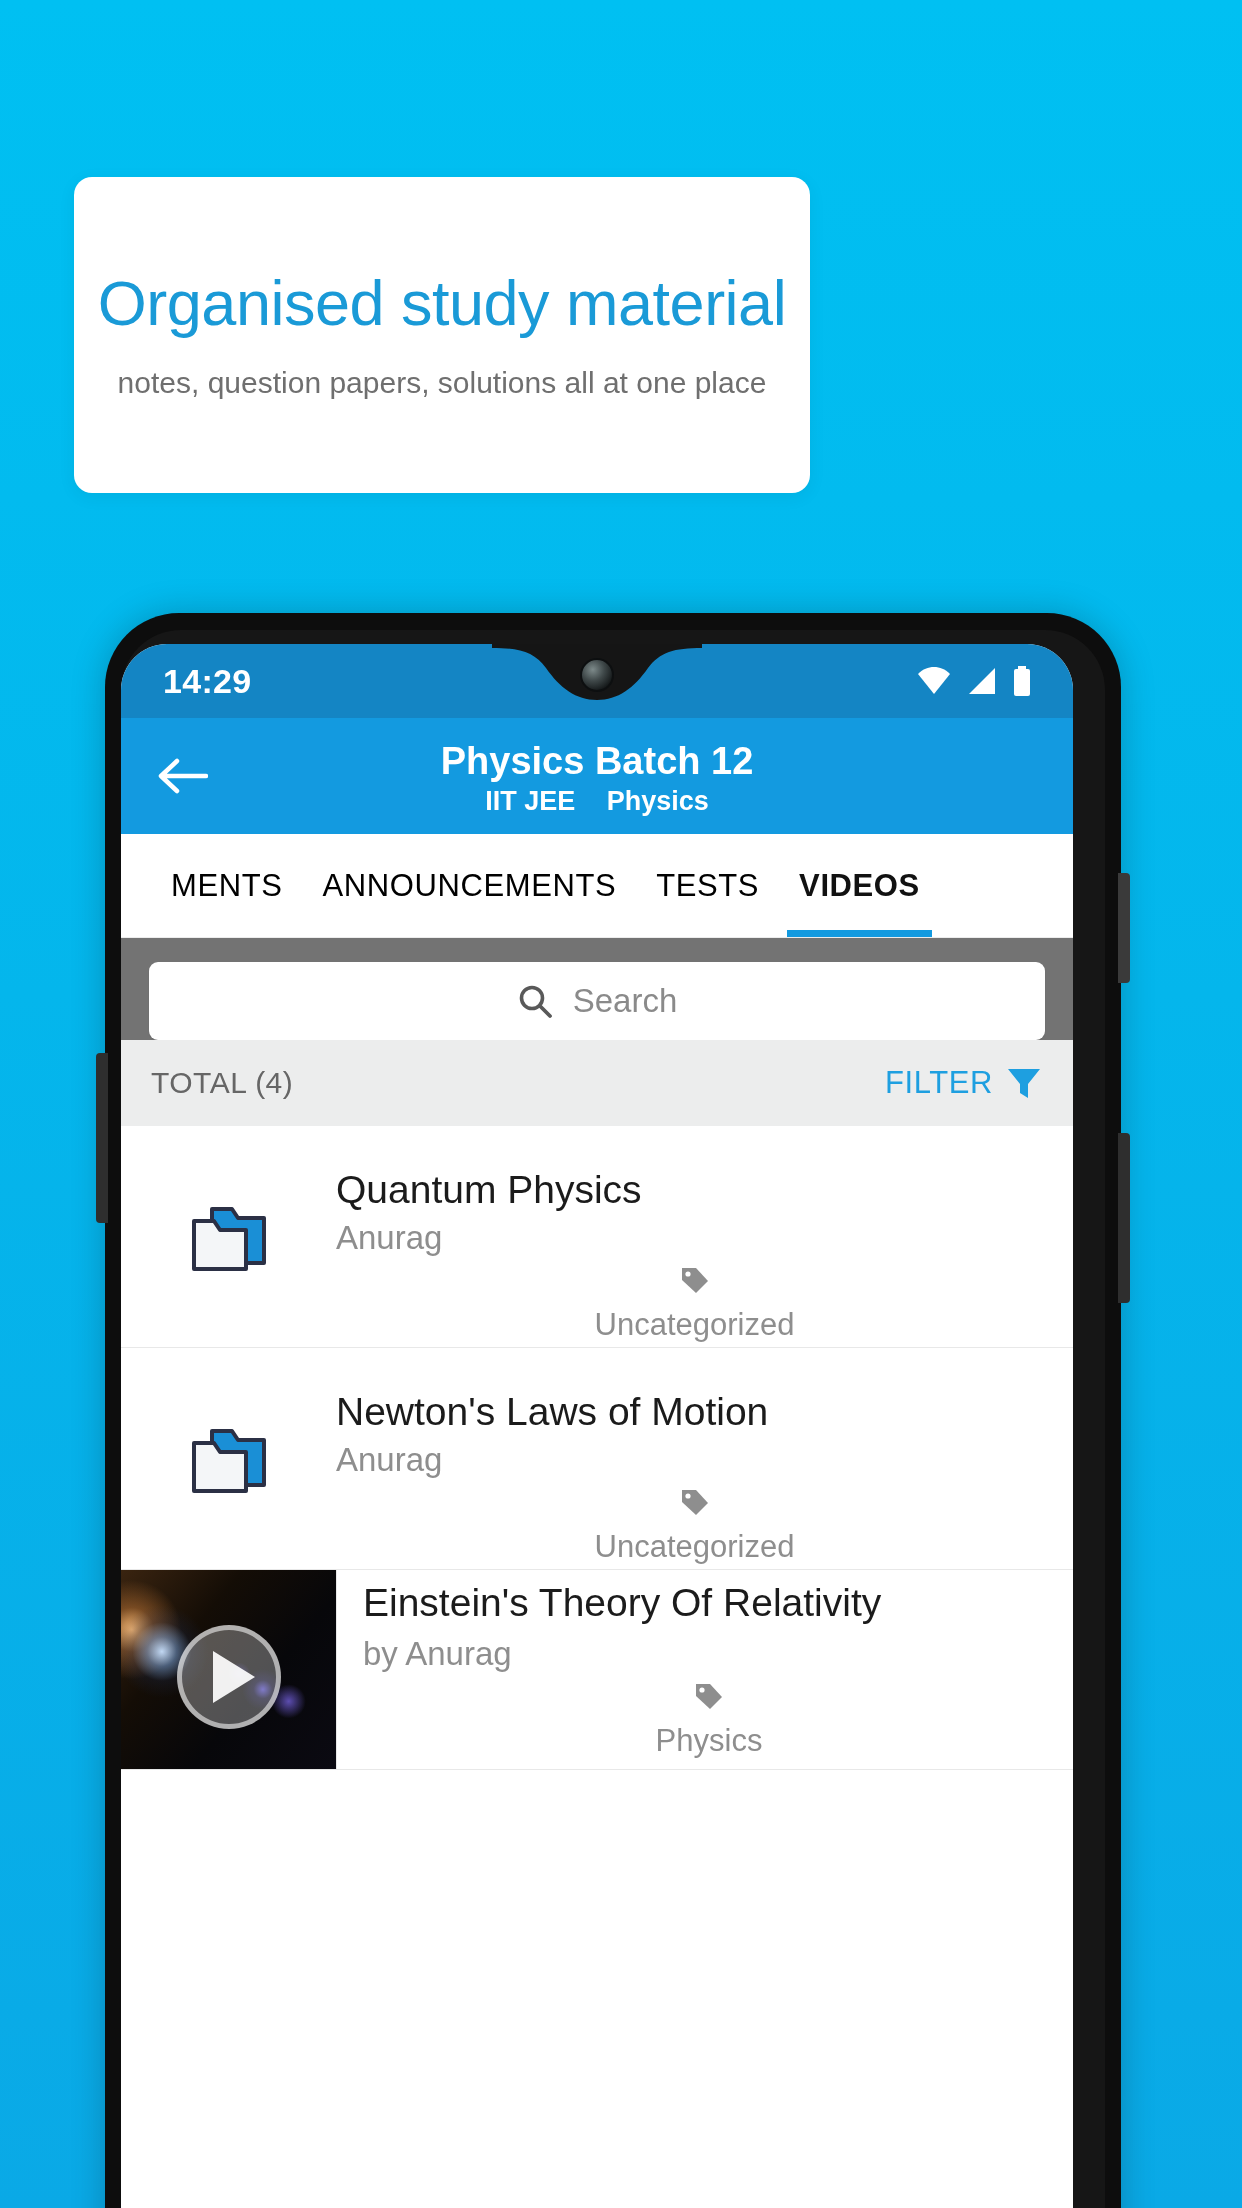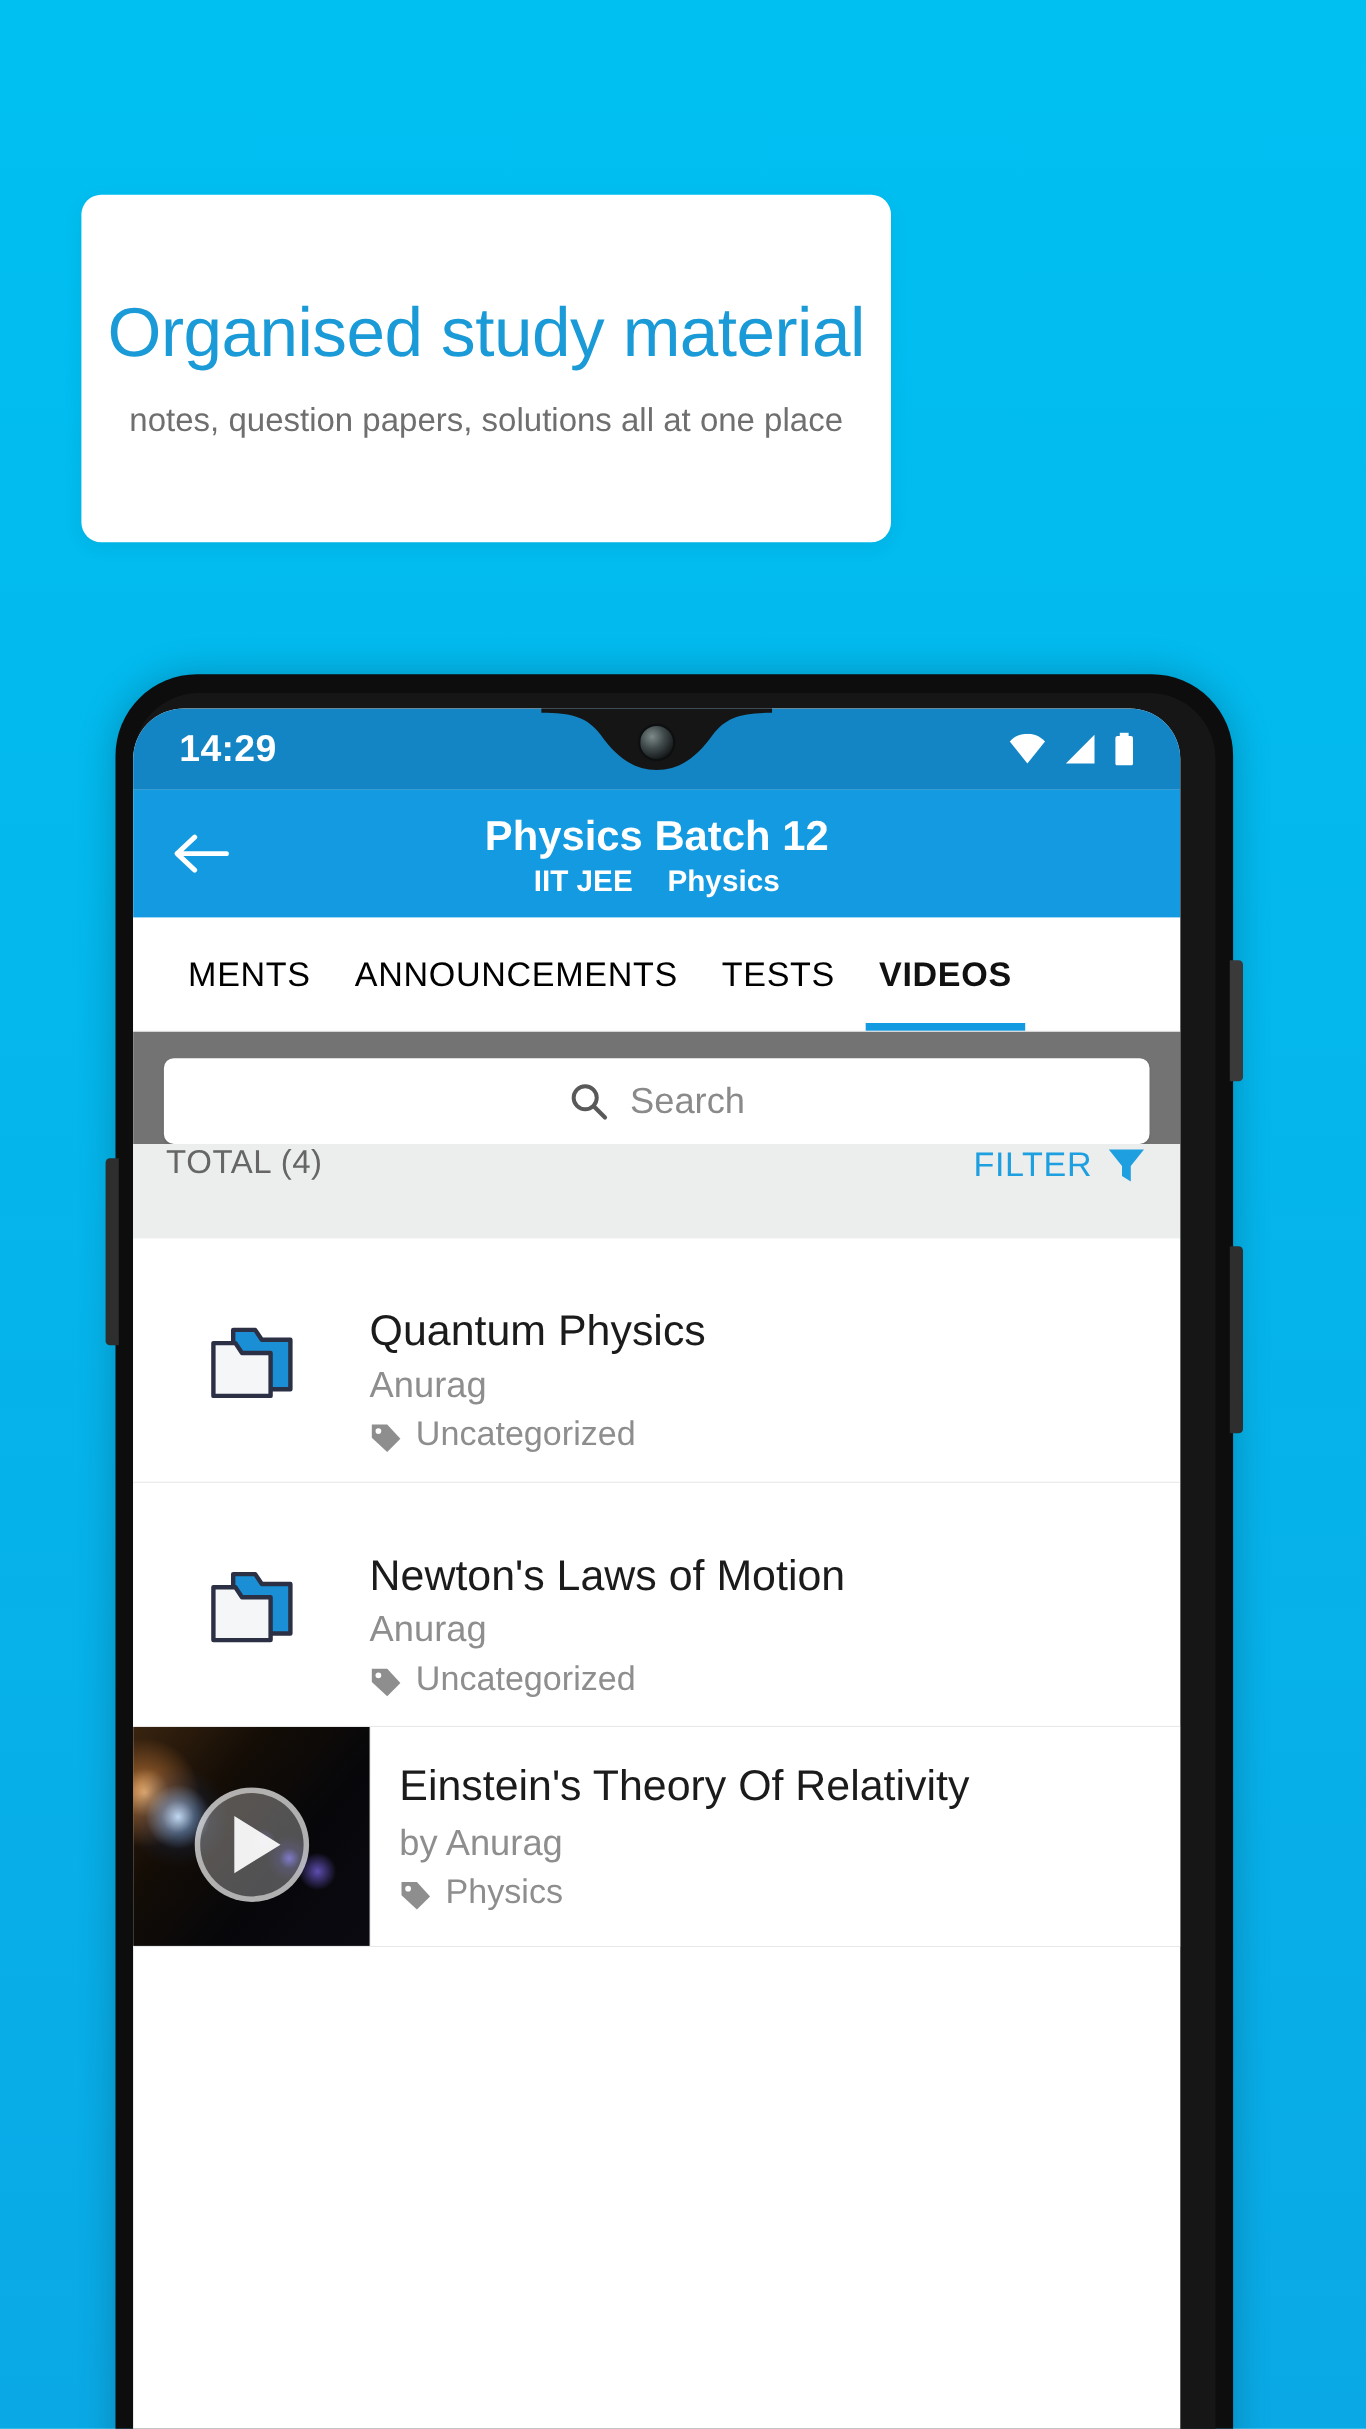--- a/index.html
+++ b/index.html
@@ -224,21 +224,21 @@
     box-shadow:0 1px 2px rgba(0,0,0,0.07);
   }
   #search-placeholder {
     font-size:33px;
     color:#8a8a8a;
   }
   #filter-row {
     background:#eceded;
     height:86px;
     display:flex;
-    align-items:flex-start;
+    align-items:center;
     justify-content:space-between;
     padding:0 30px;
   }
   #total-label {
     font-size:30px;
     color:#666666;
     letter-spacing:0.5px;
   }
   #filter-button {
     display:flex;
@@ -273,24 +273,25 @@
     line-height:1.18;
     margin-bottom:6px;
   }
   .item-author {
     font-size:33px;
     color:#8e8e8e;
     margin-bottom:8px;
   }
   .item-tag {
     display:flex;
-    align-items:flex-end;
+    align-items:center;
     gap:12px;
     font-size:31px;
     color:#8e8e8e;
+    flex-direction:column;
   }
 
   
   .video-item { min-height:200px; align-items:stretch; }
   .video-thumb {
     position:relative;
     flex:0 0 215px;
     width:215px;
     background:
       radial-gradient(circle at 19% 41%, rgba(200,225,255,0.95) 0%, rgba(120,160,215,0.55) 7%, rgba(30,45,80,0.25) 14%, rgba(0,0,0,0) 22%),

